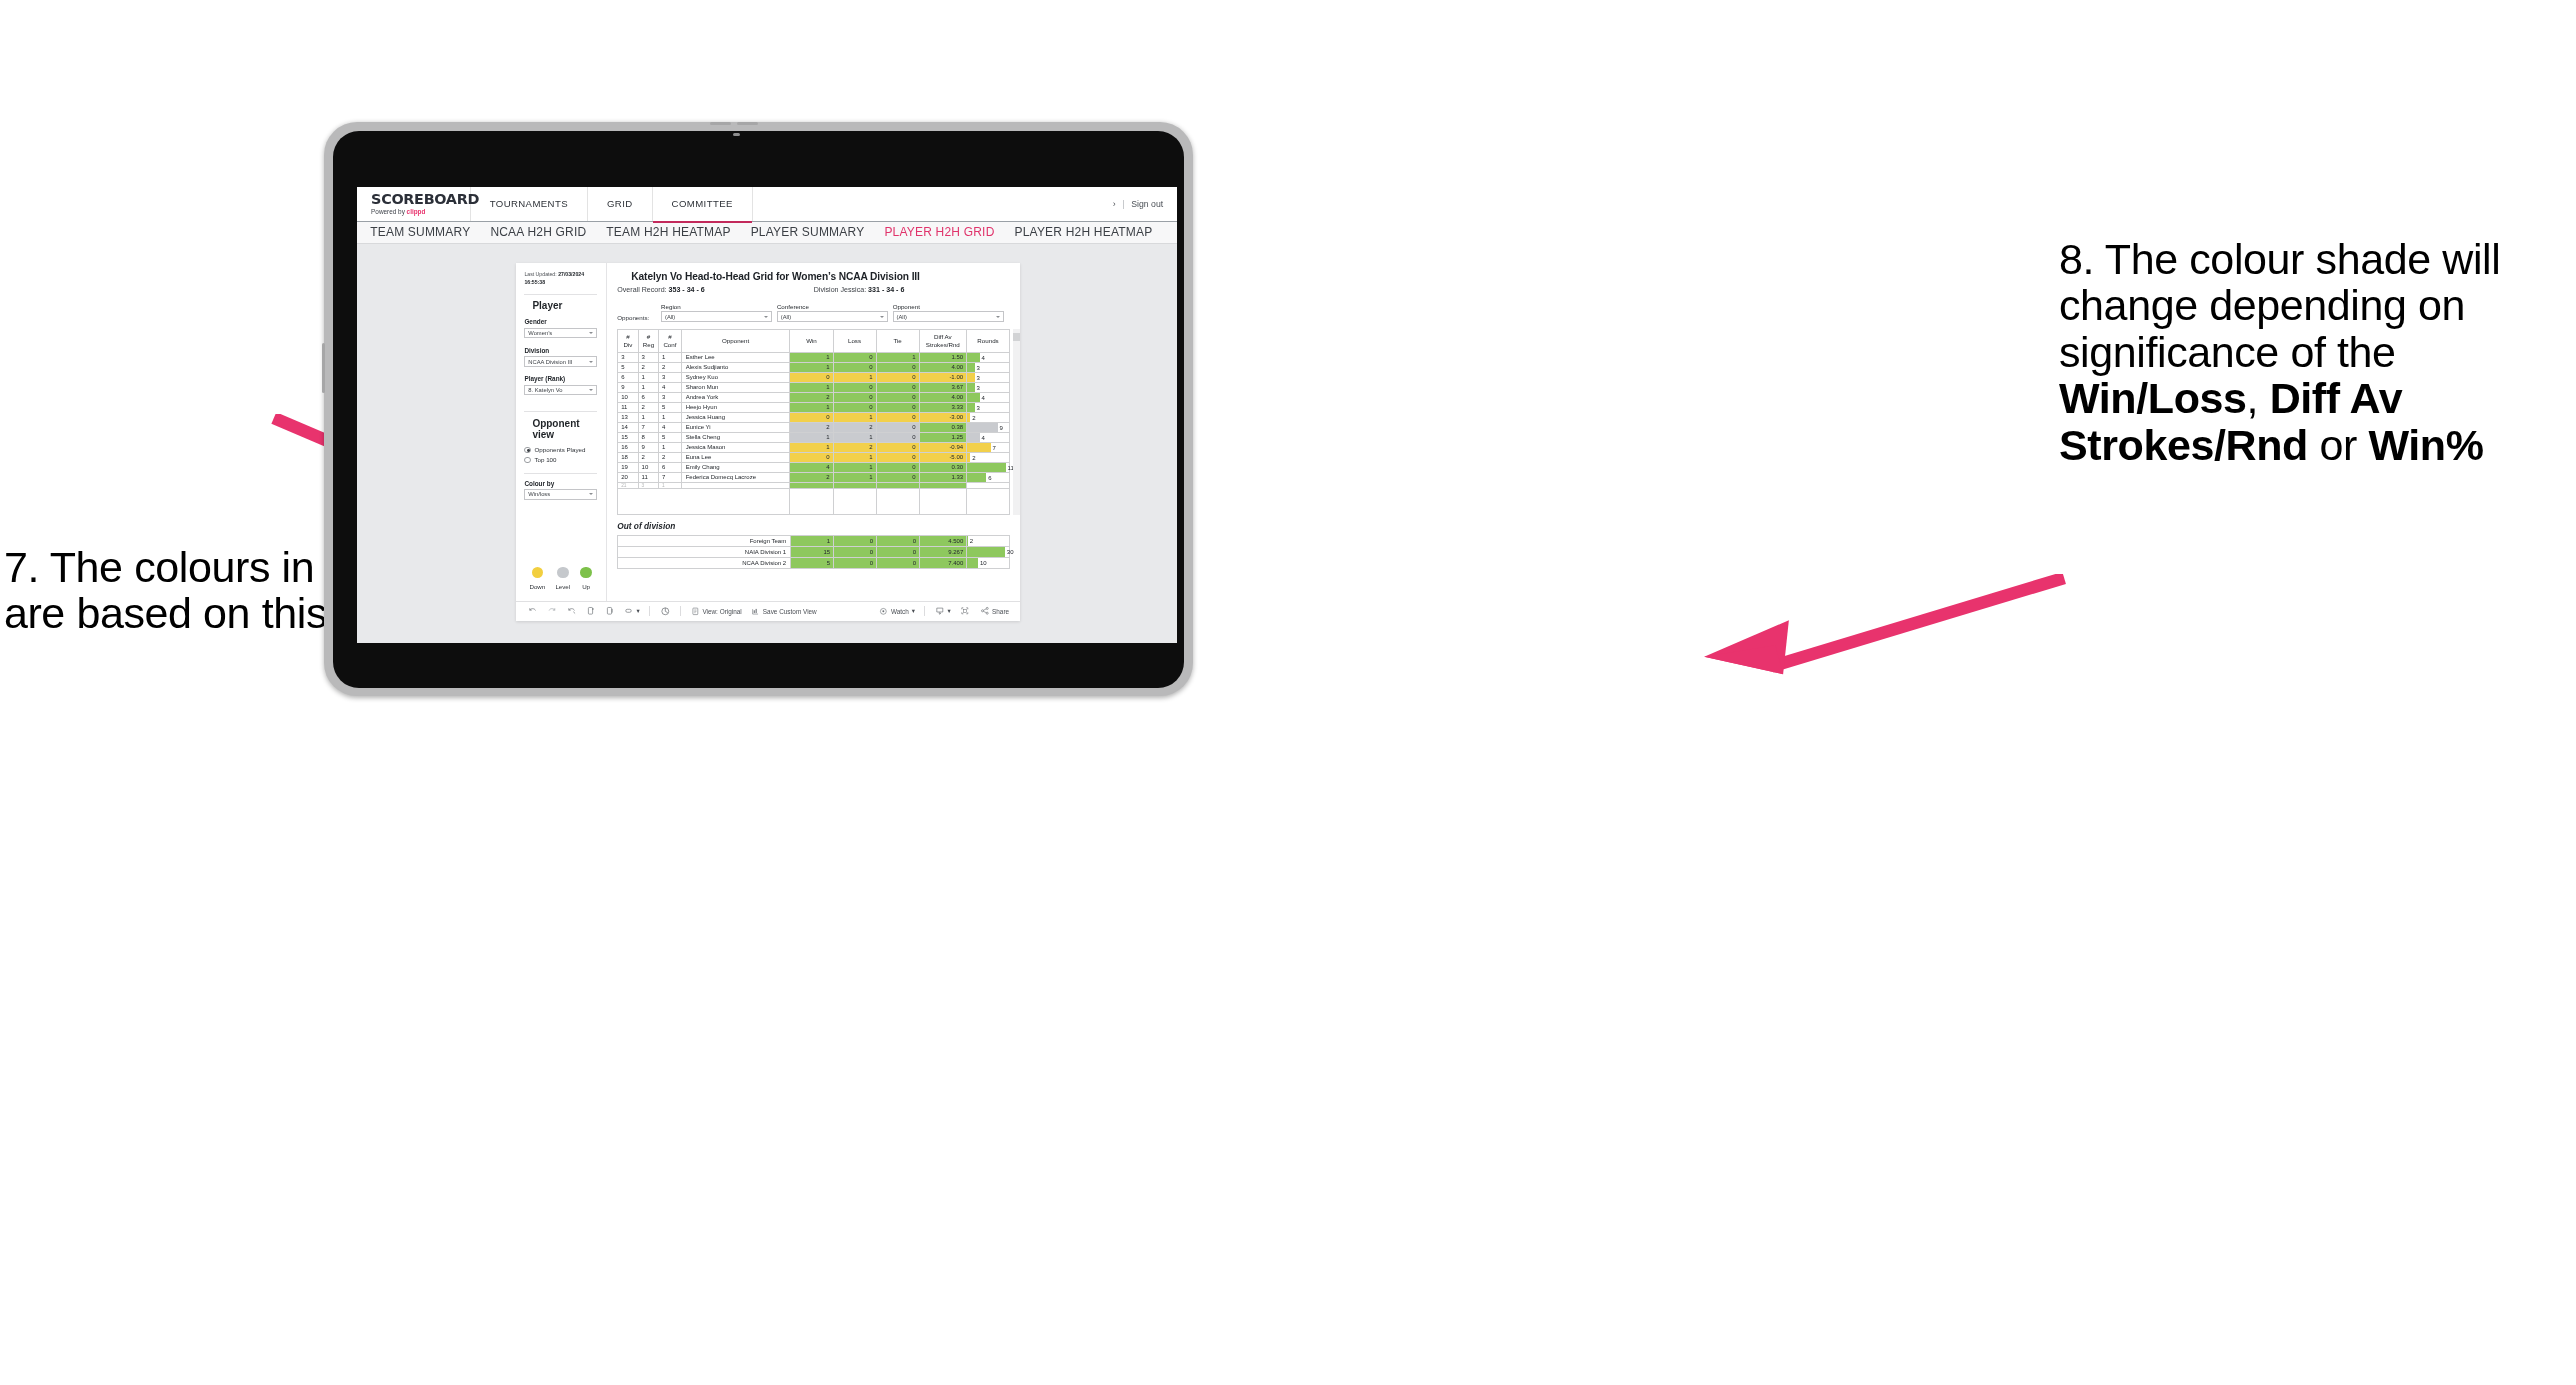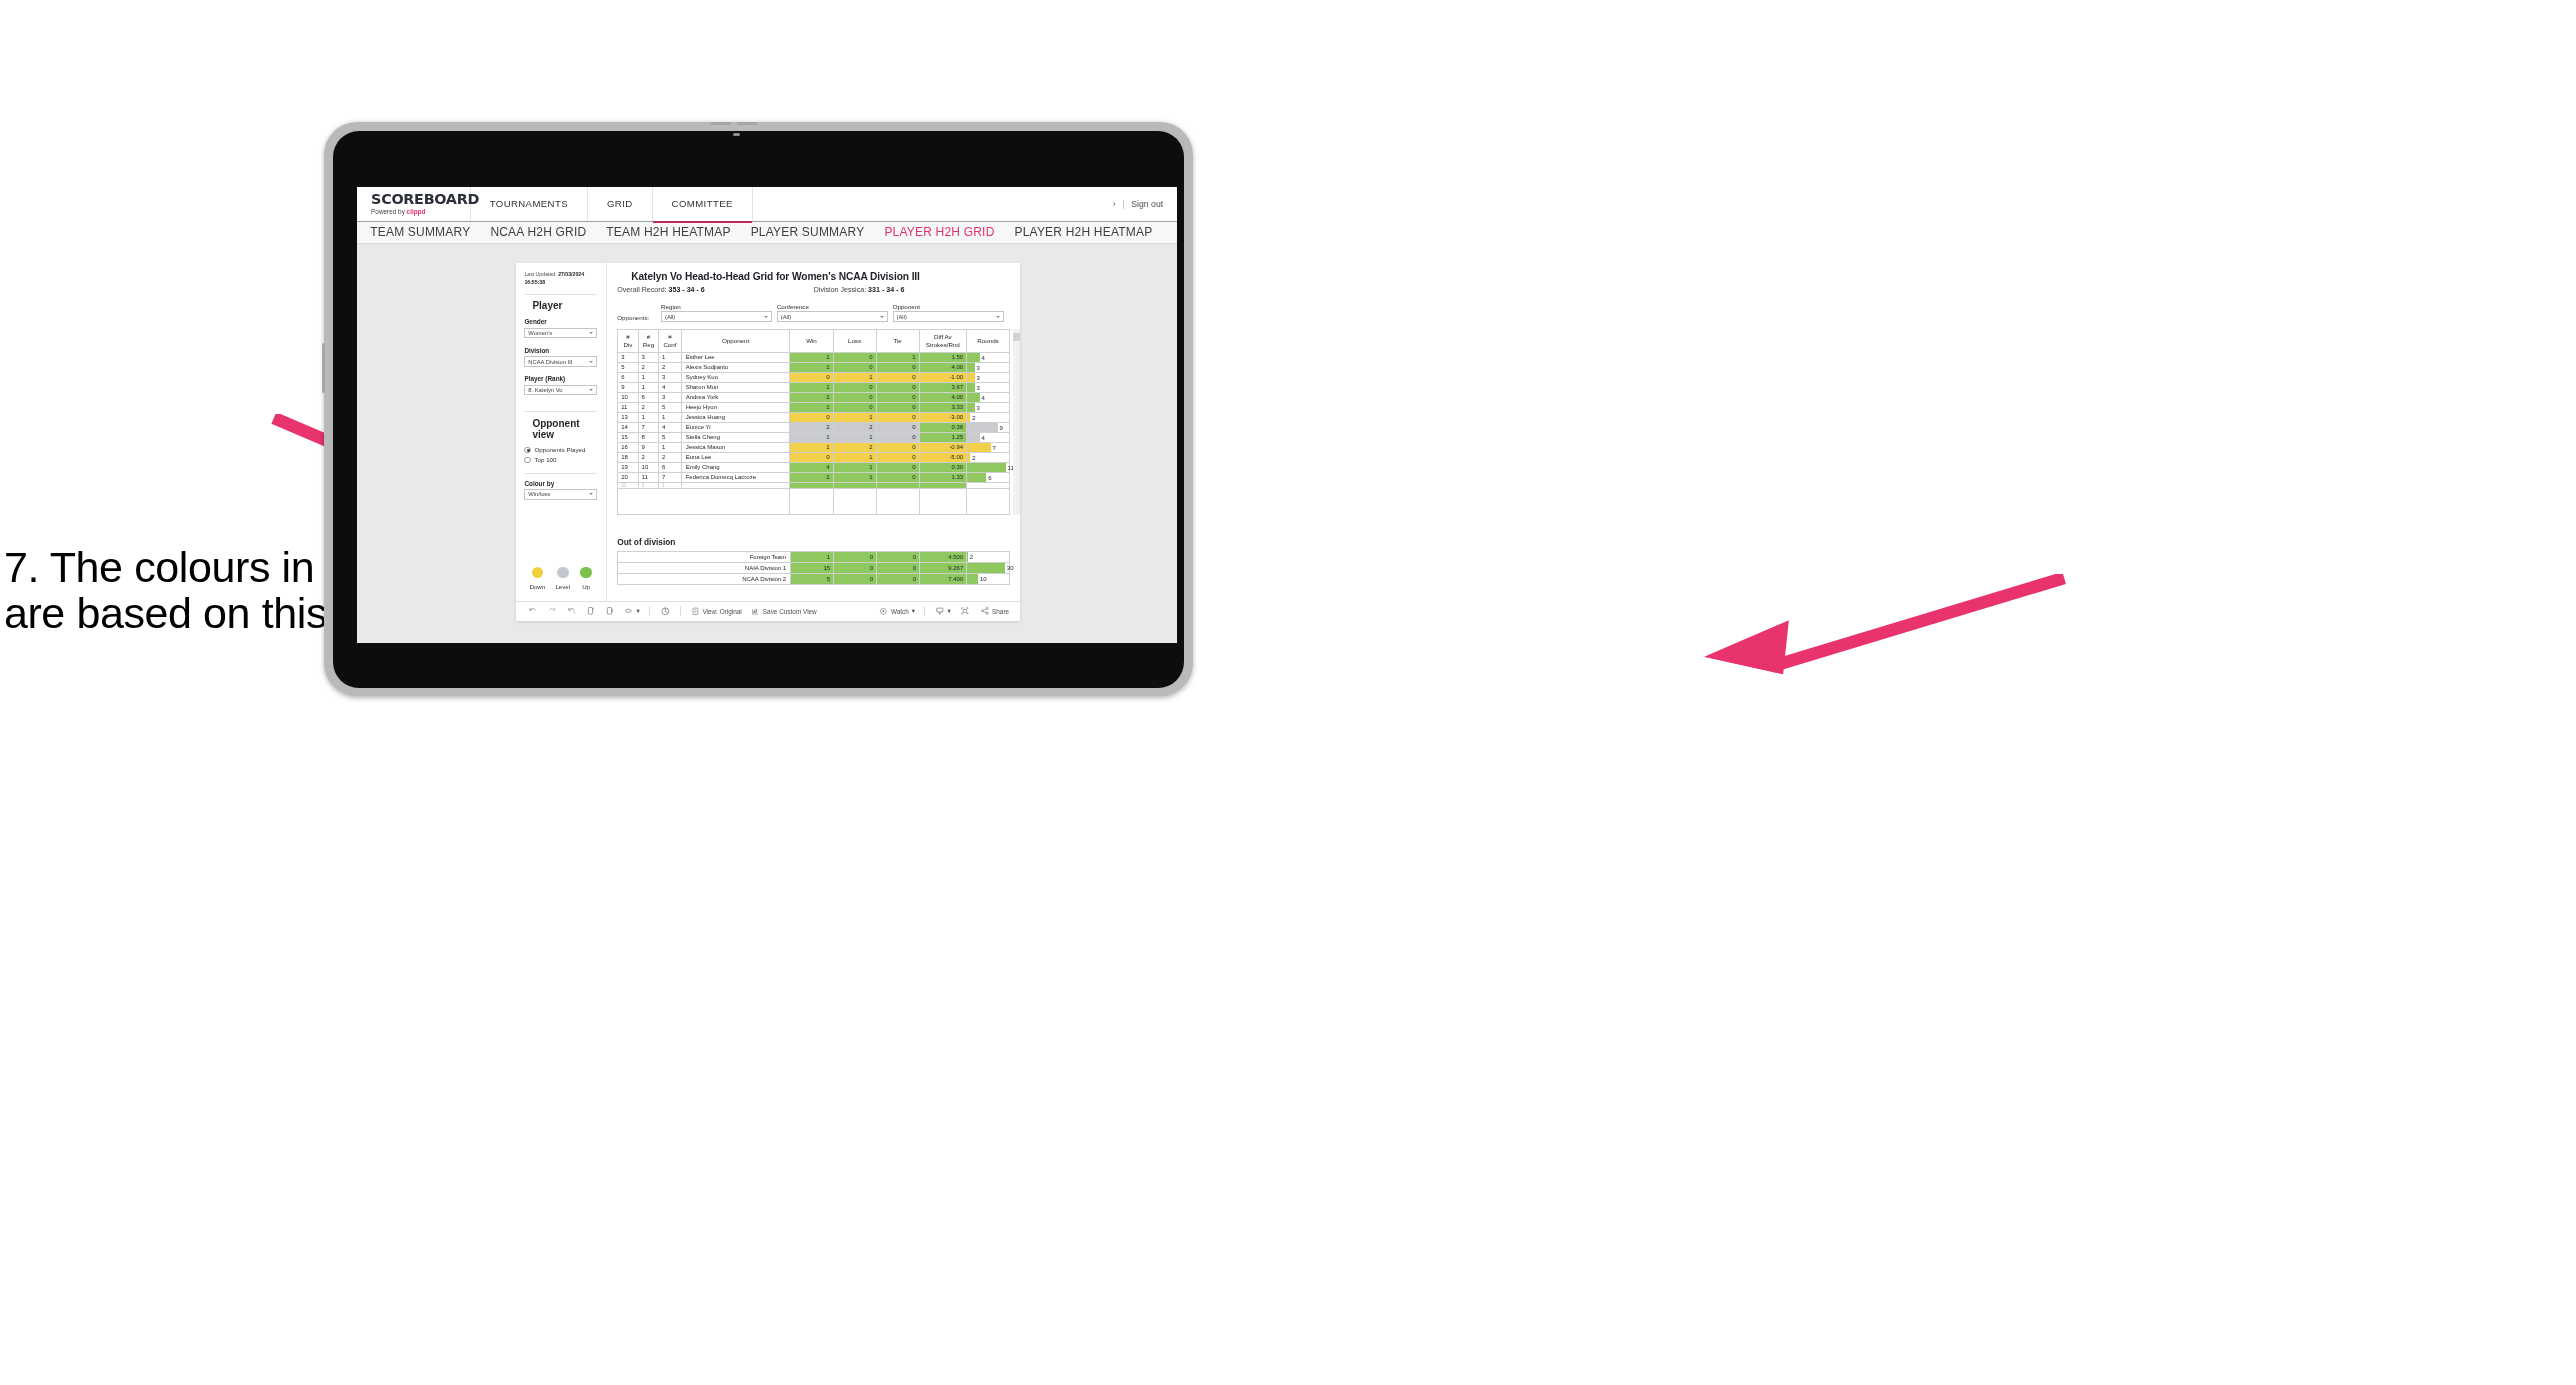--- a/index.html
+++ b/index.html
@@ -207,21 +207,21 @@
     position: absolute; right: -9.6px; top: 0; width: 6.7px; height: 100%;
     background: #f1f1f2;
   }
   #vscroll .thumb {
     position: absolute; left: 0; top: 3.9px; width: 6.7px; height: 8.7px;
     background: #d2d3d5;
   }
 
   
   #ood-title {
-    font-size: 8.3px; font-weight: 600; color: #1d2126; margin-top: 22px;
+    font-size: 8.3px; font-weight: 600; color: #1d2126; margin-top: 6px; font-style: italic;
   }
   #ood-wrap { margin-top: 3.9px; }
   #ood td { height: 11.2px; }
   td.oodname { text-align: right; padding-right: 3.9px; }
 
   
   #toolbar {
     height: 20px; border-top: 1px solid #e0e0e2; background: #fff;
     display: flex; align-items: center; padding-left: 12.5px; gap: 9.6px;
     font-size: 6.4px; color: #4a4e54;
@@ -238,20 +238,23 @@
 <div id="stage">
 
   <div class="annot" id="annot-left">7. The colours in the grid are based on this selection</div>
   <svg class="arrow" style="left:270px; top:414px;" width="250" height="106" viewBox="0 0 260 110">
     <path d="M4 4 L196 86" stroke="#e8336d" stroke-width="13" stroke-linecap="butt"></path>
     <path d="M238 104 L176 62 L196 98 Z" fill="#e8336d"></path>
     <path d="M238 104 L184 100 L196 98 Z" fill="#e8336d"></path>
     <path d="M238 104 L176 62 L184 100 Z" fill="#e8336d"></path>
   </svg>
 
+  <div class="annot" id="annot-right">
+    <span>8. The colour shade will change depending on significance of the </span><b>Win/Loss</b><span>, </span><b>Diff Av Strokes/Rnd</b><span> or </span><b>Win%</b>
+  </div>
   <svg class="arrow" style="left:1683px; top:574px;" width="385" height="106" viewBox="0 0 400 110">
     <path d="M396 4 L92 96" stroke="#e8336d" stroke-width="13" stroke-linecap="butt"></path>
     <path d="M22 86 L110 48 L104 104 Z" fill="#e8336d"></path>
     <path d="M22 86 L96 74 L104 104 Z" fill="#e8336d"></path>
   </svg>
 
   <div id="tablet">
     <div class="tbtn" id="tbtn1"></div>
     <div class="tbtn" id="tbtn2"></div>
     <div class="tbtn" id="tbtn-side"></div>

